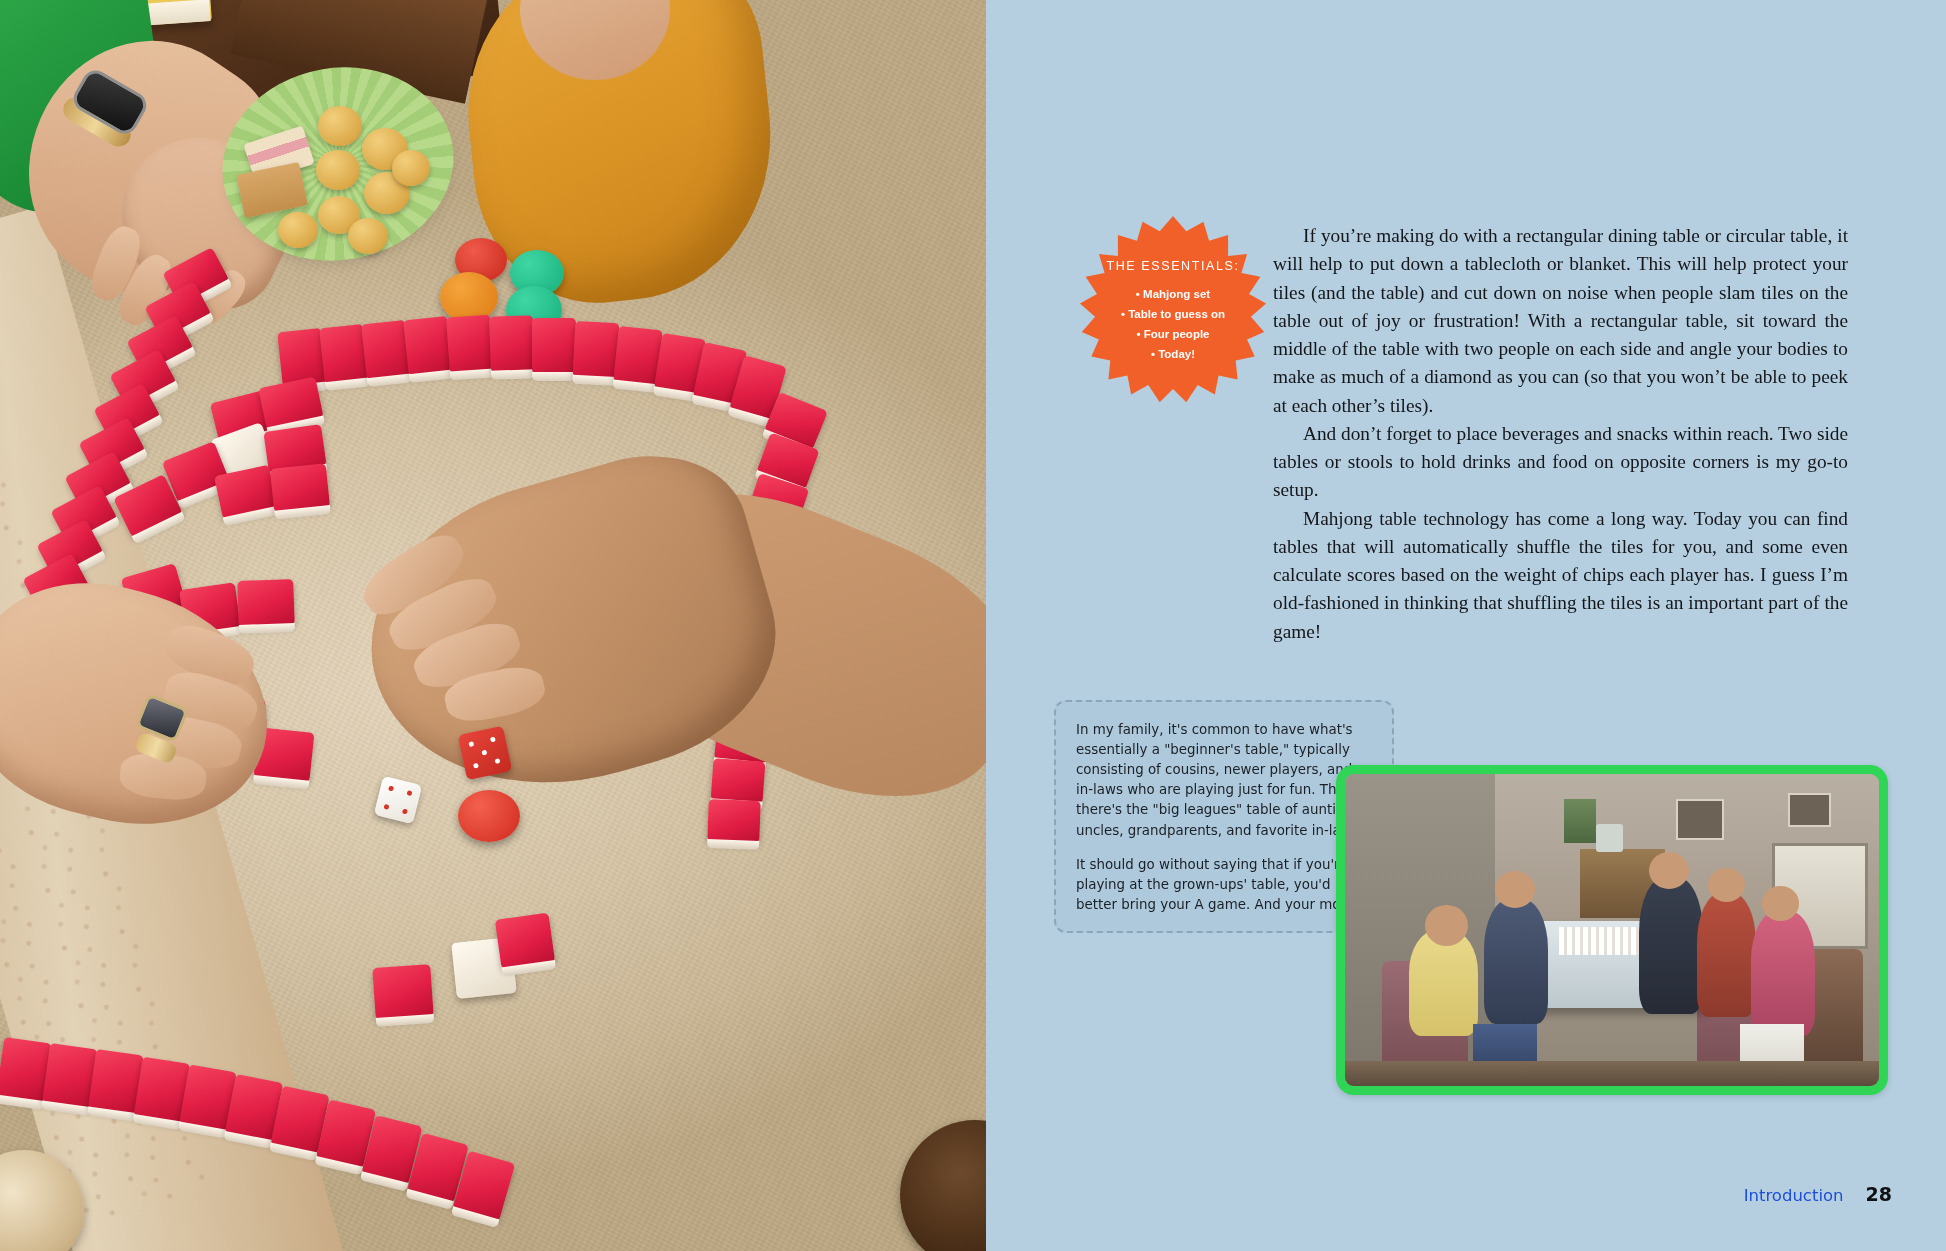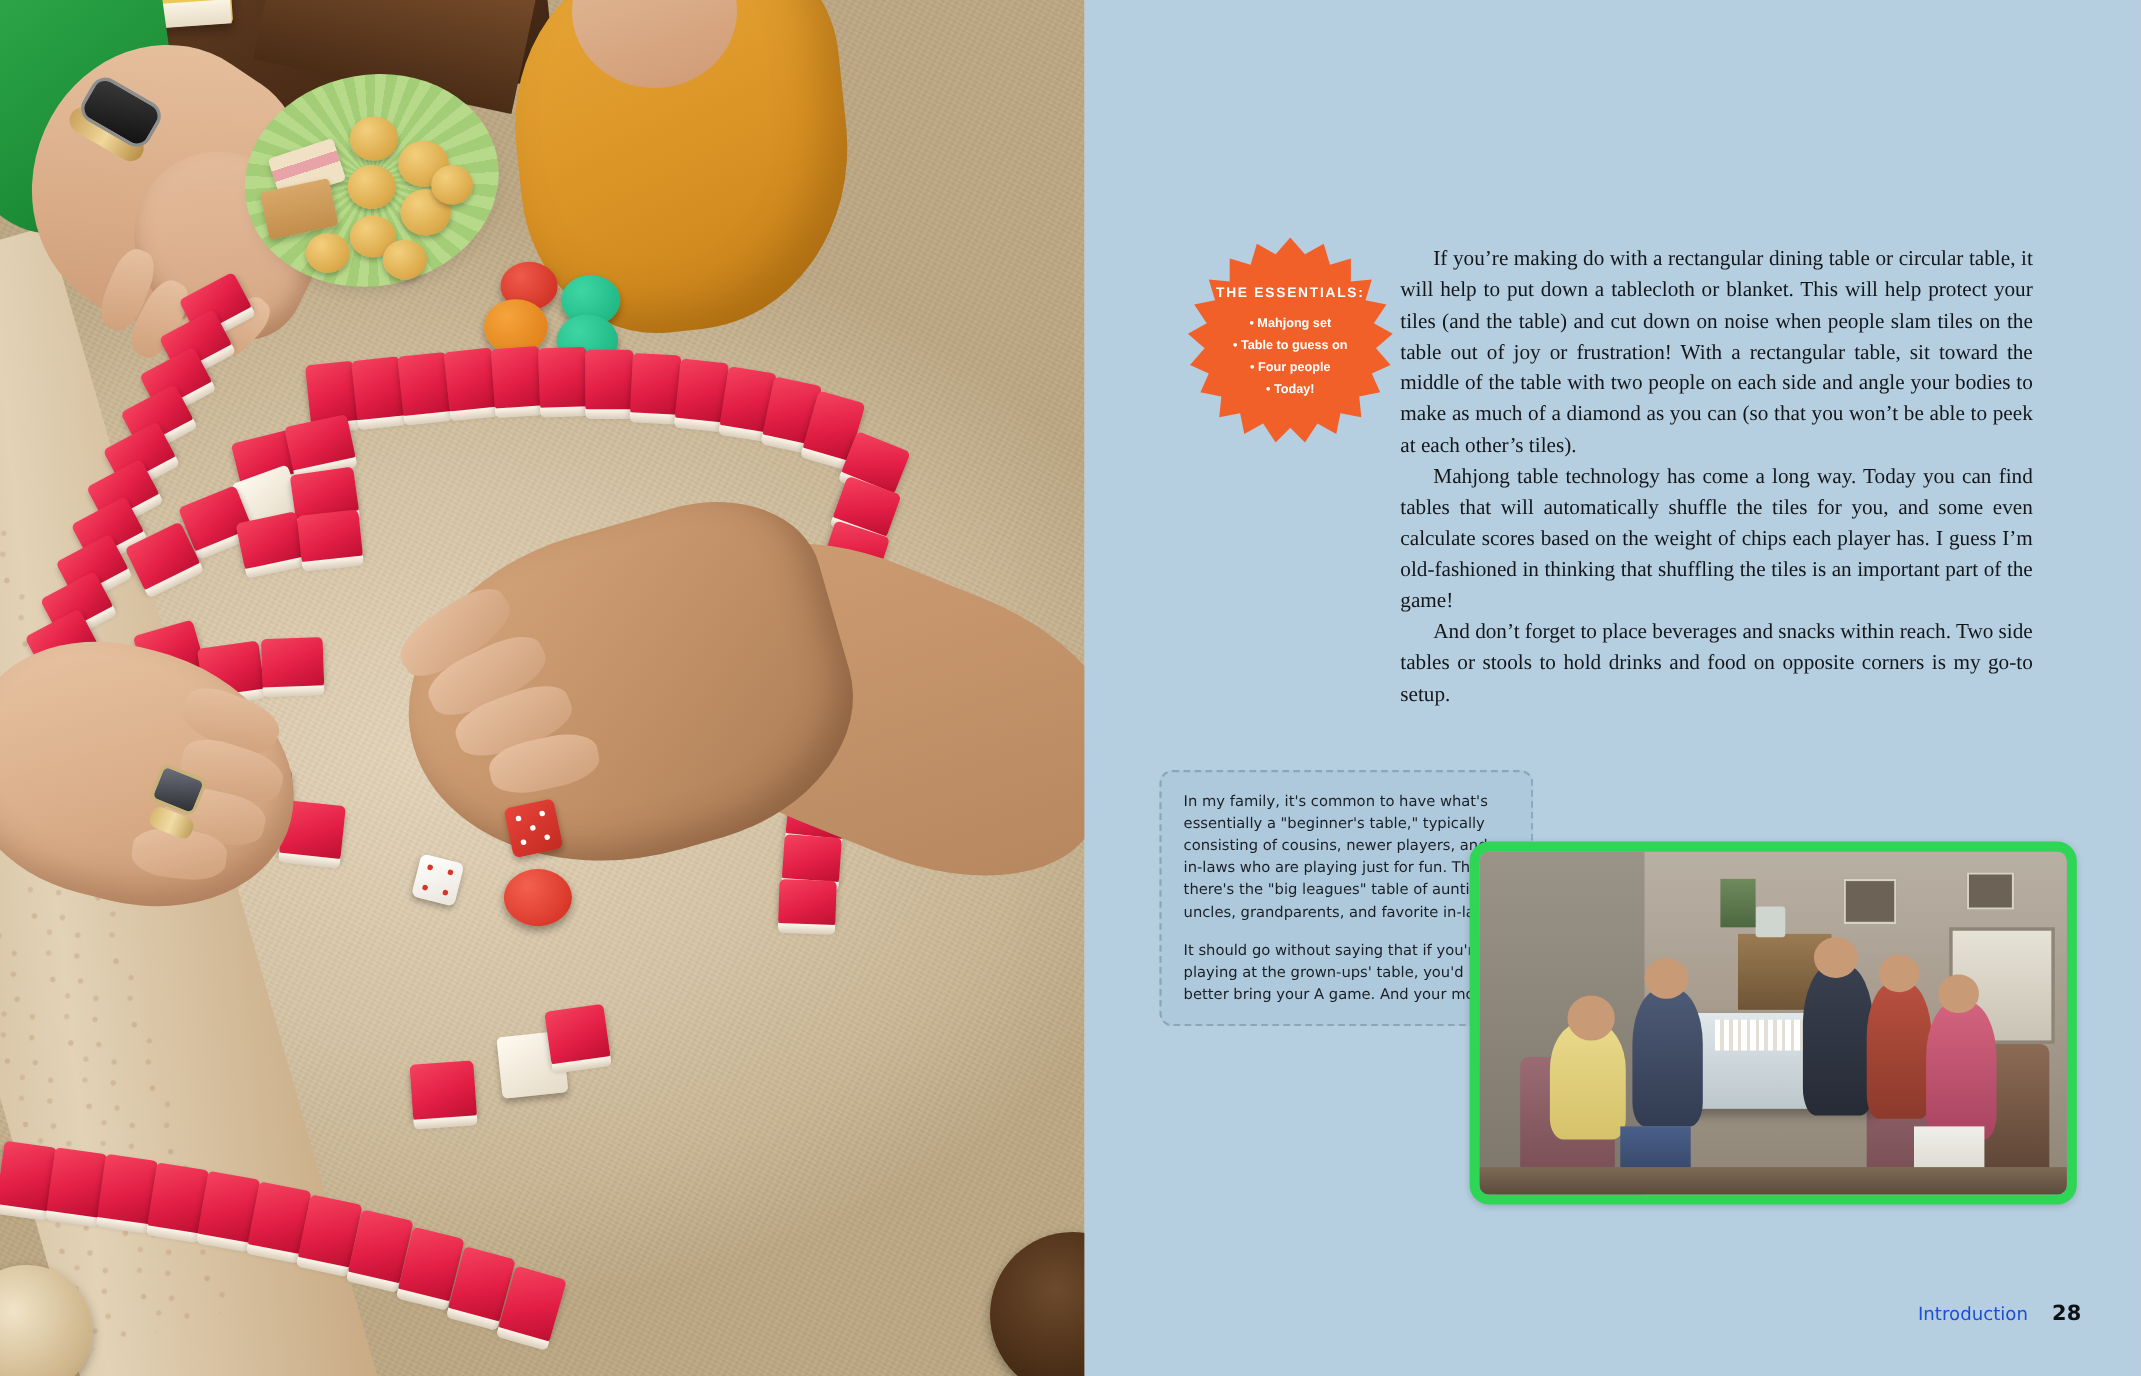--- a/index.html
+++ b/index.html
@@ -256,21 +256,21 @@
     clip-path: polygon(
       50% 0%, 57% 8%, 66% 3%, 69% 13%, 79% 10%, 79% 21%, 89% 20%, 86% 30%,
       96% 32%, 90% 41%, 99% 46%, 91% 53%, 98% 61%, 89% 65%, 93% 74%, 83% 76%,
       84% 86%, 74% 84%, 72% 94%, 63% 89%, 57% 98%, 50% 91%, 43% 98%, 37% 89%,
       28% 94%, 26% 84%, 16% 86%, 17% 76%, 7% 74%, 11% 65%, 2% 61%, 9% 53%,
       1% 46%, 10% 41%, 4% 32%, 14% 30%, 11% 20%, 21% 21%, 21% 10%, 31% 13%,
       34% 3%, 43% 8%
     );
   }
   .badge-title {
-    font-size: 12.5px; font-weight: 700; letter-spacing: 1.6px;
+    font-size: 12.5px; font-weight: 400; letter-spacing: 1.6px;
     line-height: 1.35; margin-bottom: 9px;
   }
   .badge-list { font-size: 11.5px; font-weight: 700; line-height: 1.75; }
   
   .body-copy {
     position: absolute; left: 287px; top: 222px; width: 575px;
     font-family: "Liberation Serif", serif;
     font-size: 19.3px;
     line-height: 1.465;
     color: #14161a;
@@ -510,22 +510,22 @@
         <div>• Mahjong set</div>
         <div>• Table to guess on</div>
         <div>• Four people</div>
         <div>• Today!</div>
       </div>
     </div>
 
     <div class="body-copy">
       <div style="float:left; width:0; height:0;"></div>
       <p>If you’re making do with a rectangular dining table or circular table, it will help to put down a tablecloth or blanket. This will help protect your tiles (and the table) and cut down on noise when people slam tiles on the table out of joy or frustration! With a rectangular table, sit toward the middle of the table with two people on each side and angle your bodies to make as much of a diamond as you can (so that you won’t be able to peek at each other’s tiles).</p>
+      <p>And don’t forget to place beverages and snacks within reach. Two side tables or stools to hold drinks and food on opposite corners is my go-to setup.</p>
       <p>Mahjong table technology has come a long way. Today you can find tables that will automatically shuffle the tiles for you, and some even calculate scores based on the weight of chips each player has. I guess I’m old-fashioned in thinking that shuffling the tiles is an important part of the game!</p>
-      <p>And don’t forget to place beverages and snacks within reach. Two side tables or stools to hold drinks and food on opposite corners is my go-to setup.</p>
     </div>
 
     <div class="note">
       <p>In my family, it's common to have what's essentially a "beginner's table," typically consisting of cousins, newer players, and in-laws who are playing just for fun. Then, there's the "big leagues" table of aunties, uncles, grandparents, and favorite in-laws.</p>
       <p>It should go without saying that if you're playing at the grown-ups' table, you'd better bring your A game. And your money.</p>
     </div>
 
     <div class="photo-frame">
       <div class="fp fp-wall"></div>
       <div class="fp fp-wall2"></div>

